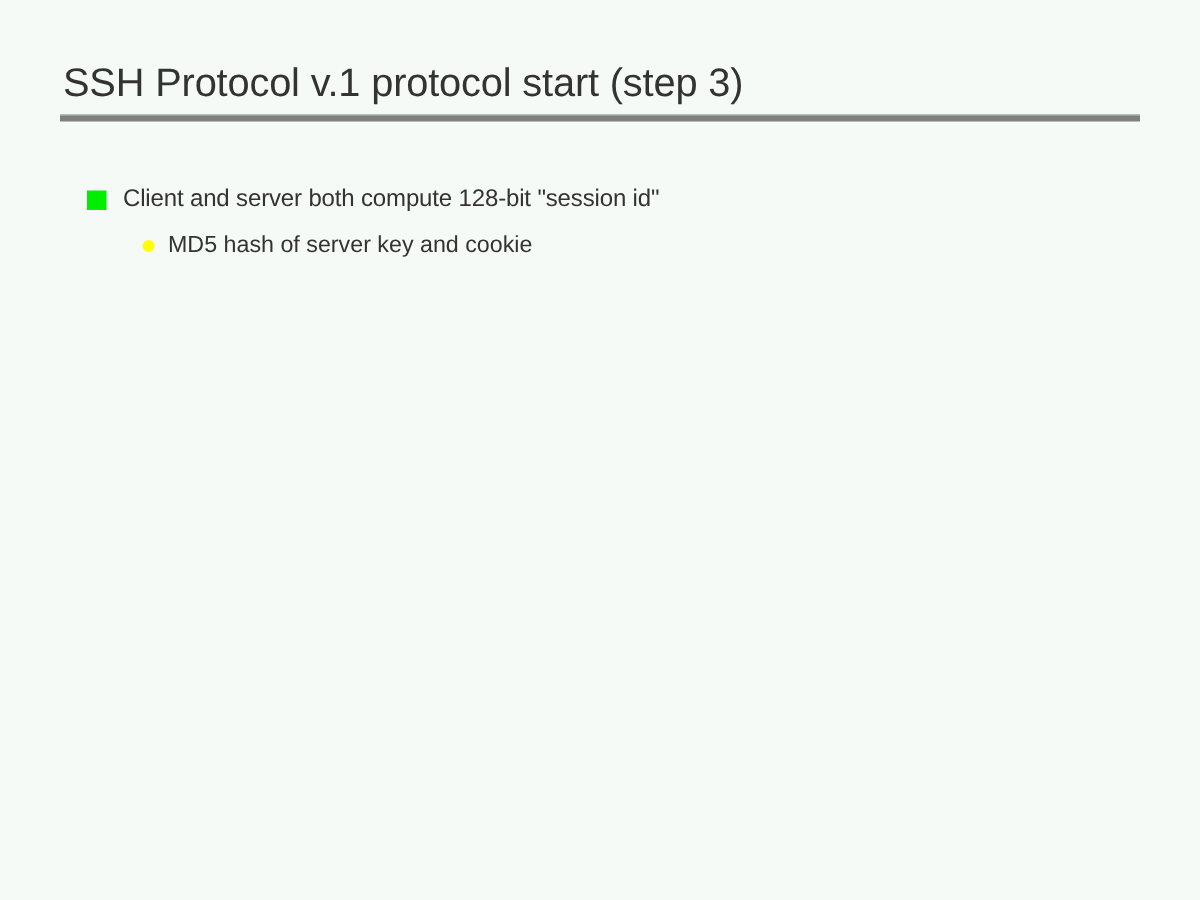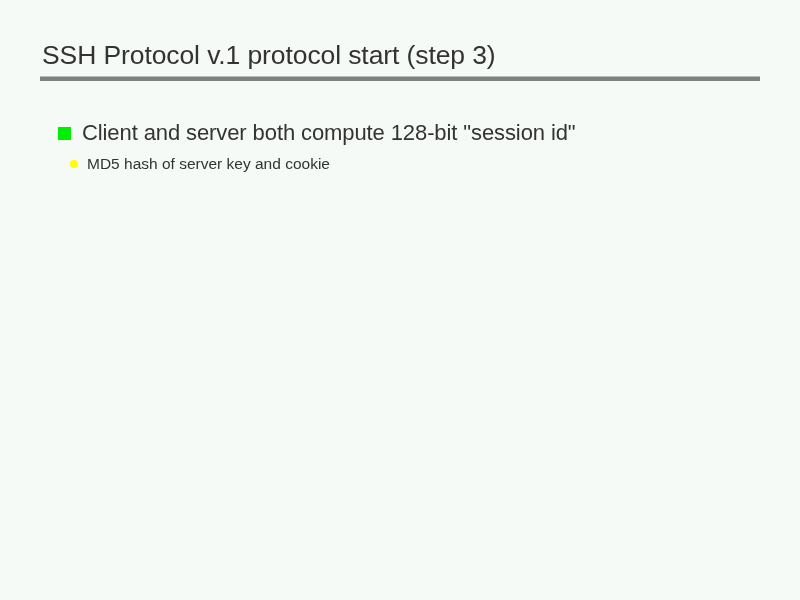--- a/index.html
+++ b/index.html
@@ -64,32 +64,32 @@
   .bullet-l1 .marker {
     flex: 0 0 auto;
     width: 13px;
     height: 13px;
     background: #00ee00;
     margin-top: 9px;
     margin-right: 11px;
   }
 
   .bullet-l1 .text {
-    font-size: 22px;
+    font-size: 16px;
     line-height: 30px;
     color: #333333;
     white-space: nowrap;
     letter-spacing: -0.1px;
   }
 
   .bullet-l2 {
     position: relative;
     display: flex;
     align-items: flex-start;
-    padding-left: 70px;
+    padding-left: 95px;
     min-height: 20px;
     margin-top: 5px;
   }
 
   .bullet-l2 .marker {
     flex: 0 0 auto;
     width: 8px;
     height: 8px;
     background: #ffff00;
     border-radius: 50%;

